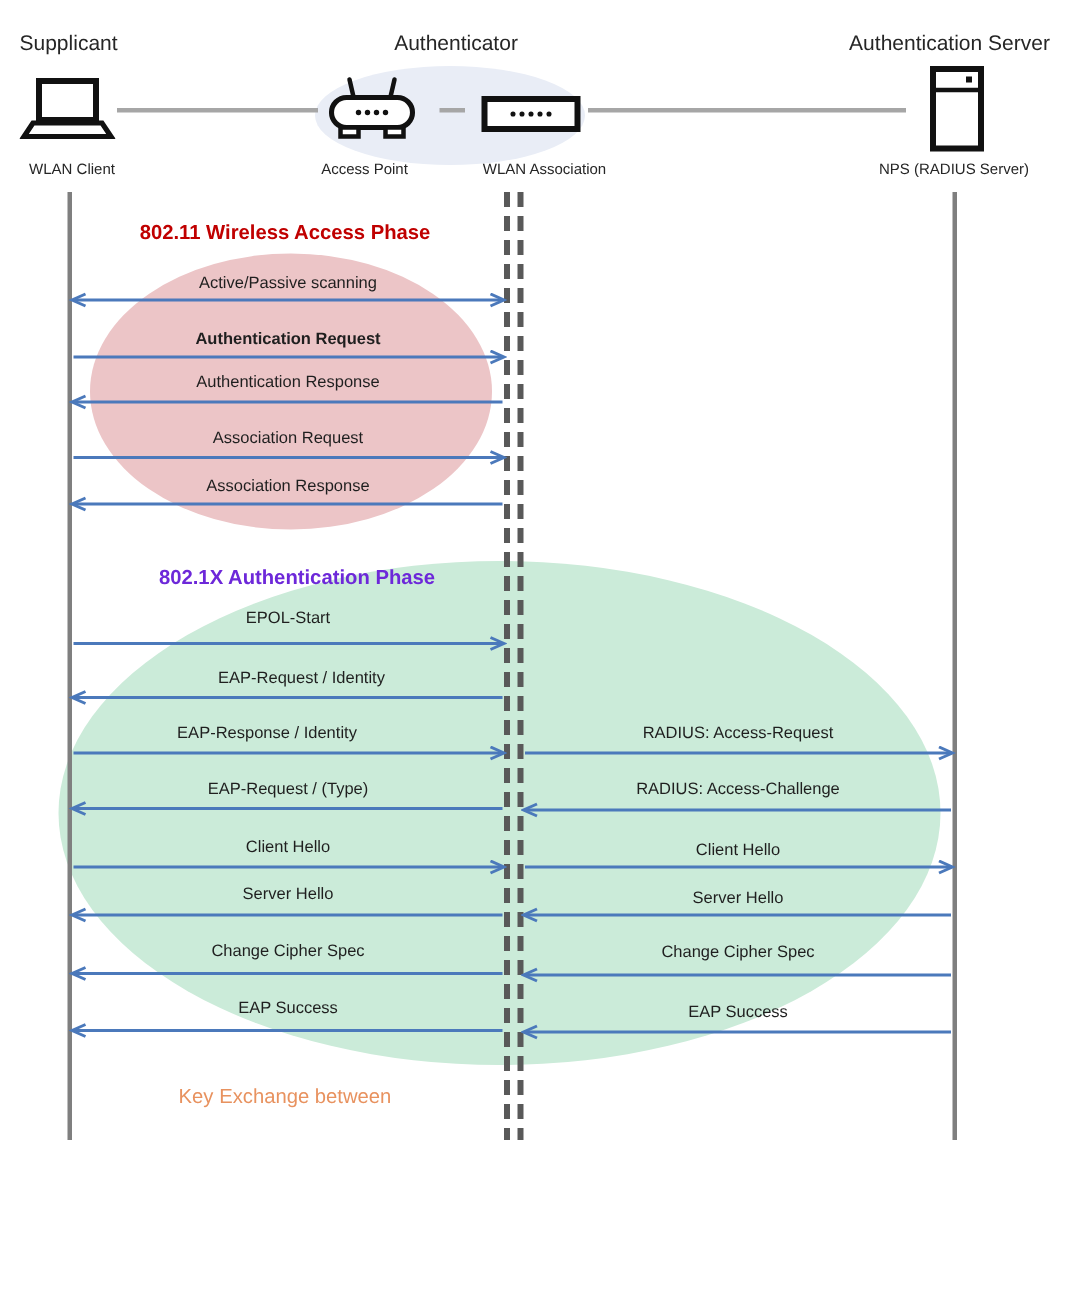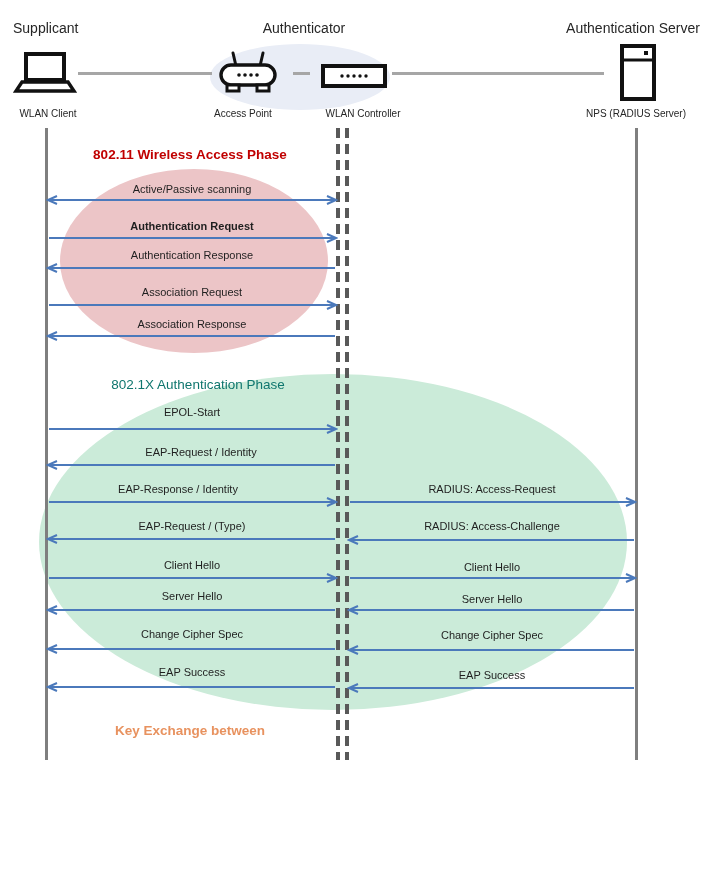--- a/index.html
+++ b/index.html
@@ -15,21 +15,21 @@
   .role{position:absolute;top:20px;font-size:14px;color:#262626;white-space:nowrap;}
   .node-label{position:absolute;top:108px;font-size:10px;color:#262626;white-space:nowrap;transform:translateX(-50%);}
   .ctr{transform:translateX(-50%);}
   .conn{position:absolute;top:72px;height:3px;background:#A6A6A6;}
   .lifeline{position:absolute;top:128px;width:3px;background:#7F7F7F;}
   .dashline{position:absolute;top:128px;width:4px;height:724px;
     background:repeating-linear-gradient(to bottom,#595959 0px,#595959 10px,transparent 10px,transparent 16px);}
   .msg{position:absolute;font-size:11px;color:#1f1f1f;white-space:nowrap;transform:translateX(-50%);}
   .phase-title{position:absolute;font-size:13.5px;font-weight:bold;white-space:nowrap;transform:translateX(-50%);}
   .t-red{color:#C00000;}
-  .t-green{color:#0f766e;font-weight:normal;}
+  .t-green{color:#6d28d9;font-weight:bold;}
   .t-orange{color:#E8925F;font-weight:normal;}
   svg.overlay{position:absolute;left:0;top:0;pointer-events:none;}
   .icon{position:absolute;}
 </style>
 </head>
 <body>
 
 <div class="canvas">
 
   <div class="ellipse halo"></div>
@@ -72,31 +72,31 @@
   </svg>
 
   <svg class="icon" style="left:619px;top:43px;" width="38" height="59" viewBox="0 0 38 59">
     <rect x="3" y="3" width="32" height="53" fill="#fff" stroke="#111" stroke-width="4"></rect>
     <line x1="3" y1="17" x2="35" y2="17" stroke="#111" stroke-width="3"></line>
     <rect x="25" y="8" width="4" height="4" fill="#111"></rect>
   </svg>
 
   <div class="node-label" style="left:48px;">WLAN Client</div>
   <div class="node-label" style="left:243px;">Access Point</div>
-  <div class="node-label" style="left:363px;">WLAN Controller</div>
+  <div class="node-label" style="left:363px;">WLAN Association</div>
   <div class="node-label" style="left:636px;">NPS (RADIUS Server)</div>
 
   <div class="lifeline" style="left:45px;height:734px;"></div>
   <div class="dashline" style="left:336px;"></div>
   <div class="dashline" style="left:345px;"></div>
   <div class="lifeline" style="left:635px;height:732px;"></div>
 
   <div class="phase-title t-red" style="left:190px;top:147px;">802.11 Wireless Access Phase</div>
   <div class="phase-title t-green" style="left:198px;top:377px;">802.1X Authentication Phase</div>
-  <div class="phase-title t-orange" style="left:190px;top:723px;font-weight:bold;">Key Exchange between</div>
+  <div class="phase-title t-orange" style="left:190px;top:723px;">Key Exchange between</div>
 
   <div class="msg" style="left:192px;top:183px;">Active/Passive scanning</div>
   <div class="msg" style="left:192px;top:220px;font-weight:bold;">Authentication Request</div>
   <div class="msg" style="left:192px;top:249px;">Authentication Response</div>
   <div class="msg" style="left:192px;top:286px;">Association Request</div>
   <div class="msg" style="left:192px;top:318px;">Association Response</div>
   <div class="msg" style="left:192px;top:406px;">EPOL-Start</div>
   <div class="msg" style="left:201px;top:446px;">EAP-Request / Identity</div>
   <div class="msg" style="left:178px;top:483px;">EAP-Response / Identity</div>
   <div class="msg" style="left:192px;top:520px;">EAP-Request / (Type)</div>

